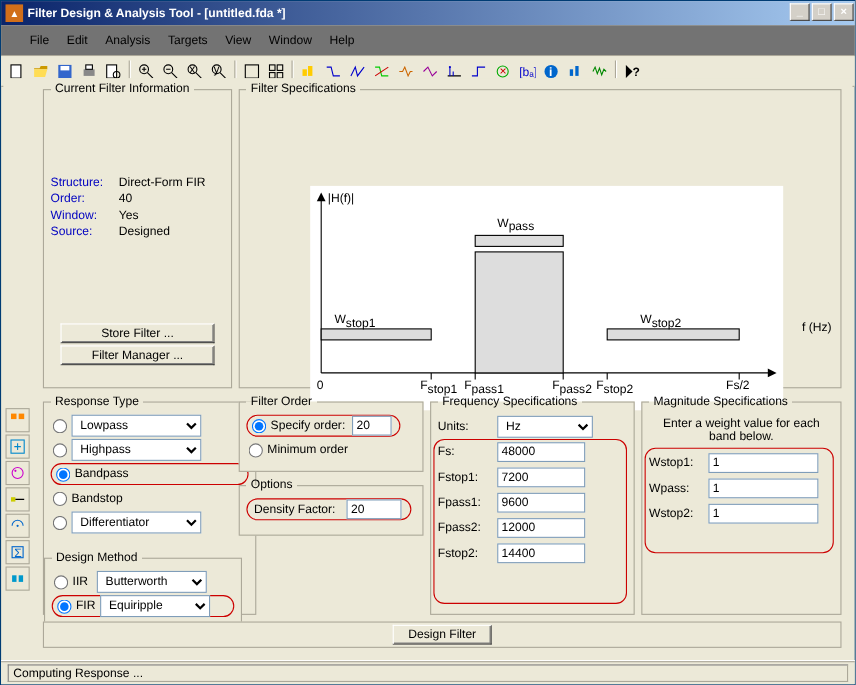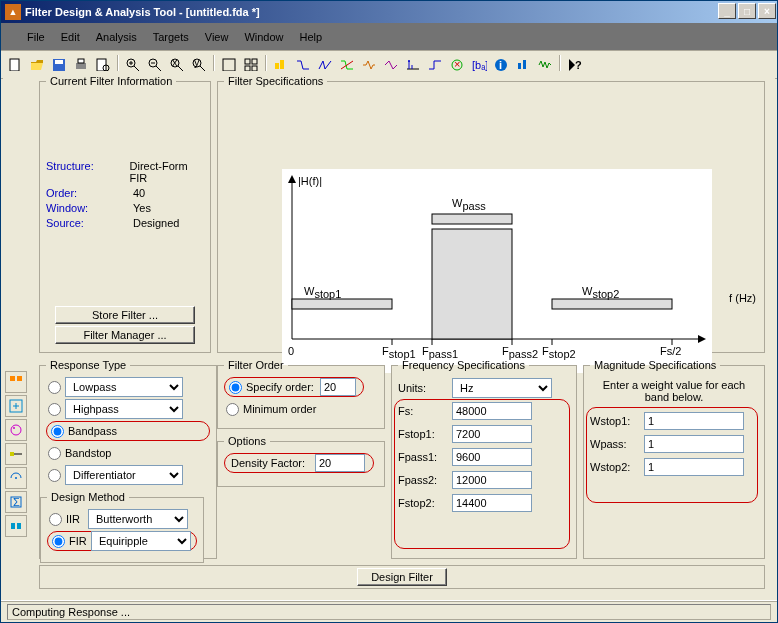--- a/index.html
+++ b/index.html
@@ -15,37 +15,37 @@
 .toolbar { height: 28px; background: #ece9d8; display: flex; align-items: center; padding: 0 4px; gap: 2px; border-bottom: 1px solid #aca899; }
 .tb-btn { width: 20px; height: 20px; display: flex; align-items: center; justify-content: center; cursor: default; }
 .tb-btn svg { width: 16px; height: 16px; }
 .tb-sep { width: 2px; height: 20px; border-left: 1px solid #aca899; border-right: 1px solid #fff; margin: 0 2px; }
 .content { position: absolute; top: 70px; left: 2px; right: 2px; bottom: 22px; background: #ece9d8; }
 .sidebar { position: absolute; left: 2px; top: 300px; width: 24px; display: flex; flex-direction: column; gap: 2px; }
 .side-btn { width: 22px; height: 22px; border: 1px solid #aca899; background: #ece9d8; display: flex; align-items: center; justify-content: center; }
 fieldset.gb { border: 1px solid #aca899; padding: 4px 6px; margin: 0; position: absolute; background: #ece9d8; }
 fieldset.gb > legend { padding: 0 4px; color: #000; }
 .cfi { left: 36px; top: 4px; width: 172px; height: 278px; }
-.info-row { display: flex; margin: 3px 0; gap: 25px; }
+.info-row { display: flex; margin: 3px 0; }
 .info-label { color: #0000c0; width: 62px; }
 .btn { background: #ece9d8; border: 1px solid #404040; border-top-color: #fff; border-left-color: #fff; padding: 2px 4px; text-align: center; cursor: default; box-shadow: inset -1px -1px 0 #808080, inset 1px 1px 0 #ece9d8; }
 .specs { left: 214px; top: 4px; width: 548px; height: 278px; }
 .plot-area { background: #fff; position: absolute; left: 64px; top: 42px; width: 430px; height: 204px; margin-top: 40px; }
 .resp { left: 36px; top: 288px; width: 172px; height: 200px; }
 .rt-row { display: flex; align-items: center; margin: 2px 0; height: 20px; }
 .fir-hl { border: 1px solid #c00; border-radius: 10px; padding: 1px 2px; }
 .order { left: 214px; top: 288px; width: 168px; height: 70px; }
 .opts { left: 214px; top: 364px; width: 168px; height: 52px; }
 .freq { left: 388px; top: 288px; width: 186px; height: 200px; }
 .mag { left: 580px; top: 288px; width: 182px; height: 200px; }
 .fld { display: flex; align-items: center; margin: 3px 0; height: 20px; }
 .fld label { width: 54px; }
 input.txt, select.sel { border: 1px solid #7f9db9; background: #fff; height: 18px; padding: 0 3px; font-size: 11px; }
 input.txt { width: 80px; }
-select.sel { width: 100px; height: 20px; }
+select.sel { width: 87px; height: 20px; }
 .design-row { position: absolute; left: 36px; top: 494px; width: 726px; height: 24px; display: flex; justify-content: center; align-items: center; border: 1px solid #aca899; background: #ece9d8; }
 .statusbar { position: absolute; bottom: 0; left: 0; right: 0; height: 22px; border-top: 1px solid #fff; padding: 3px 6px; display: flex; align-items: center; background: #ece9d8; box-shadow: inset 0 1px 0 #aca899; }
 .status-inner { flex: 1; border: 1px solid #aca899; border-top-color: #808080; border-left-color: #808080; padding: 1px 4px; }
 .radio { margin: 0 4px 0 2px; }
 .bar { fill: #ddd; stroke: #000; }
 .red-circle { position:absolute; border:1.5px solid #c00; border-radius:10px; pointer-events:none; }
 </style>
 </head>
 <body>
 
@@ -305,21 +305,21 @@
         </div>
       <div class="rt-row">
           <input type="radio" class="radio" name="rt" style="">
           <span style="width:118px">Bandstop</span>
         </div>
       <div class="rt-row">
           <input type="radio" class="radio" name="rt" style="">
           <select class="sel" style="width:118px"><option>Differentiator</option></select>
         </div>
 
-      <fieldset class="gb" style="position:relative;left:-6px;width:164px;height:72px;margin-top:6px">
+      <fieldset class="gb" style="position:relative;left:-6px;width:180px;height:72px;margin-top:16px">
         <legend>Design Method</legend>
         <div class="rt-row">
             <input type="radio" class="radio" name="dm" style="">
             <span style="width:22px">IIR</span>
             <select class="sel" style="width:100px"><option>Butterworth</option></select>
           </div>
         <div class="rt-row fir-hl">
             <input type="radio" class="radio" name="dm" checked="" style="">
             <span style="width:22px">FIR</span>
             <select class="sel" style="width:100px"><option>Equiripple</option></select>

